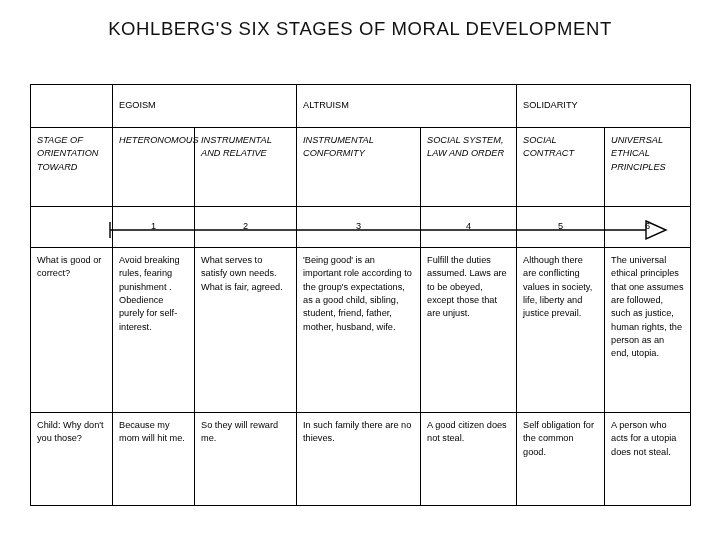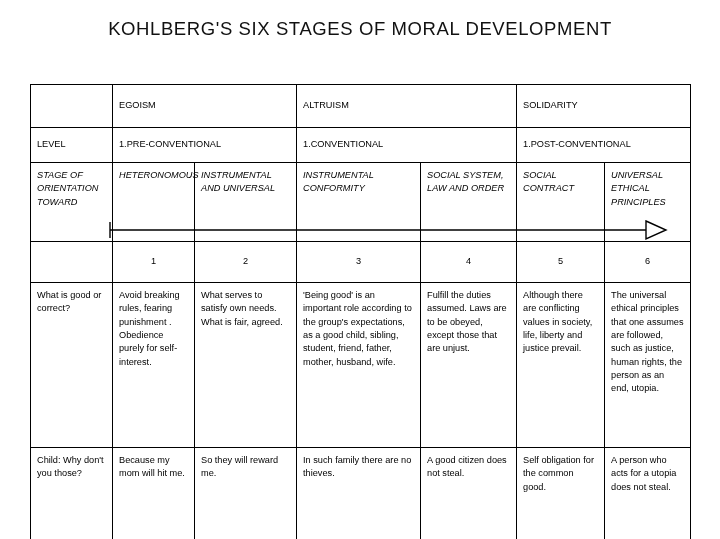--- a/index.html
+++ b/index.html
@@ -99,31 +99,25 @@
           <col class="c6">
       </colgroup>
       <tbody>
         <tr class="row-group">
           <td></td>
           <td colspan="2" class="cell-head">EGOISM</td>
           <td colspan="2" class="cell-head ctr">ALTRUISM</td>
           <td colspan="2" class="cell-head ctr">SOLIDARITY</td>
         </tr>
 
-        <tr class="row-level">
-          <td class="cell-head">LEVEL</td>
-          <td colspan="2" class="cell-head ctr">1.PRE-CONVENTIONAL</td>
-          <td colspan="2" class="cell-head ctr">1.CONVENTIONAL</td>
-          <td colspan="2" class="cell-head ctr">1.POST-CONVENTIONAL</td>
-        </tr>
 
         <tr class="row-stage">
           <td class="stage-label">STAGE OF ORIENTATION TOWARD</td>
           <td class="stage-label">HETERONOMOUS</td>
-          <td class="stage-label ctr">INSTRUMENTAL AND UNIVERSAL</td>
+          <td class="stage-label ctr">INSTRUMENTAL AND RELATIVE</td>
           <td class="stage-label ctr">INSTRUMENTAL CONFORMITY</td>
           <td class="stage-label ctr">SOCIAL SYSTEM, LAW AND ORDER</td>
           <td class="stage-label ctr">SOCIAL CONTRACT</td>
           <td class="stage-label ctr">UNIVERSAL ETHICAL PRINCIPLES</td>
         </tr>
 
         <tr class="row-num">
           <td></td>
           <td class="num">1</td>
           <td class="num">2</td>

